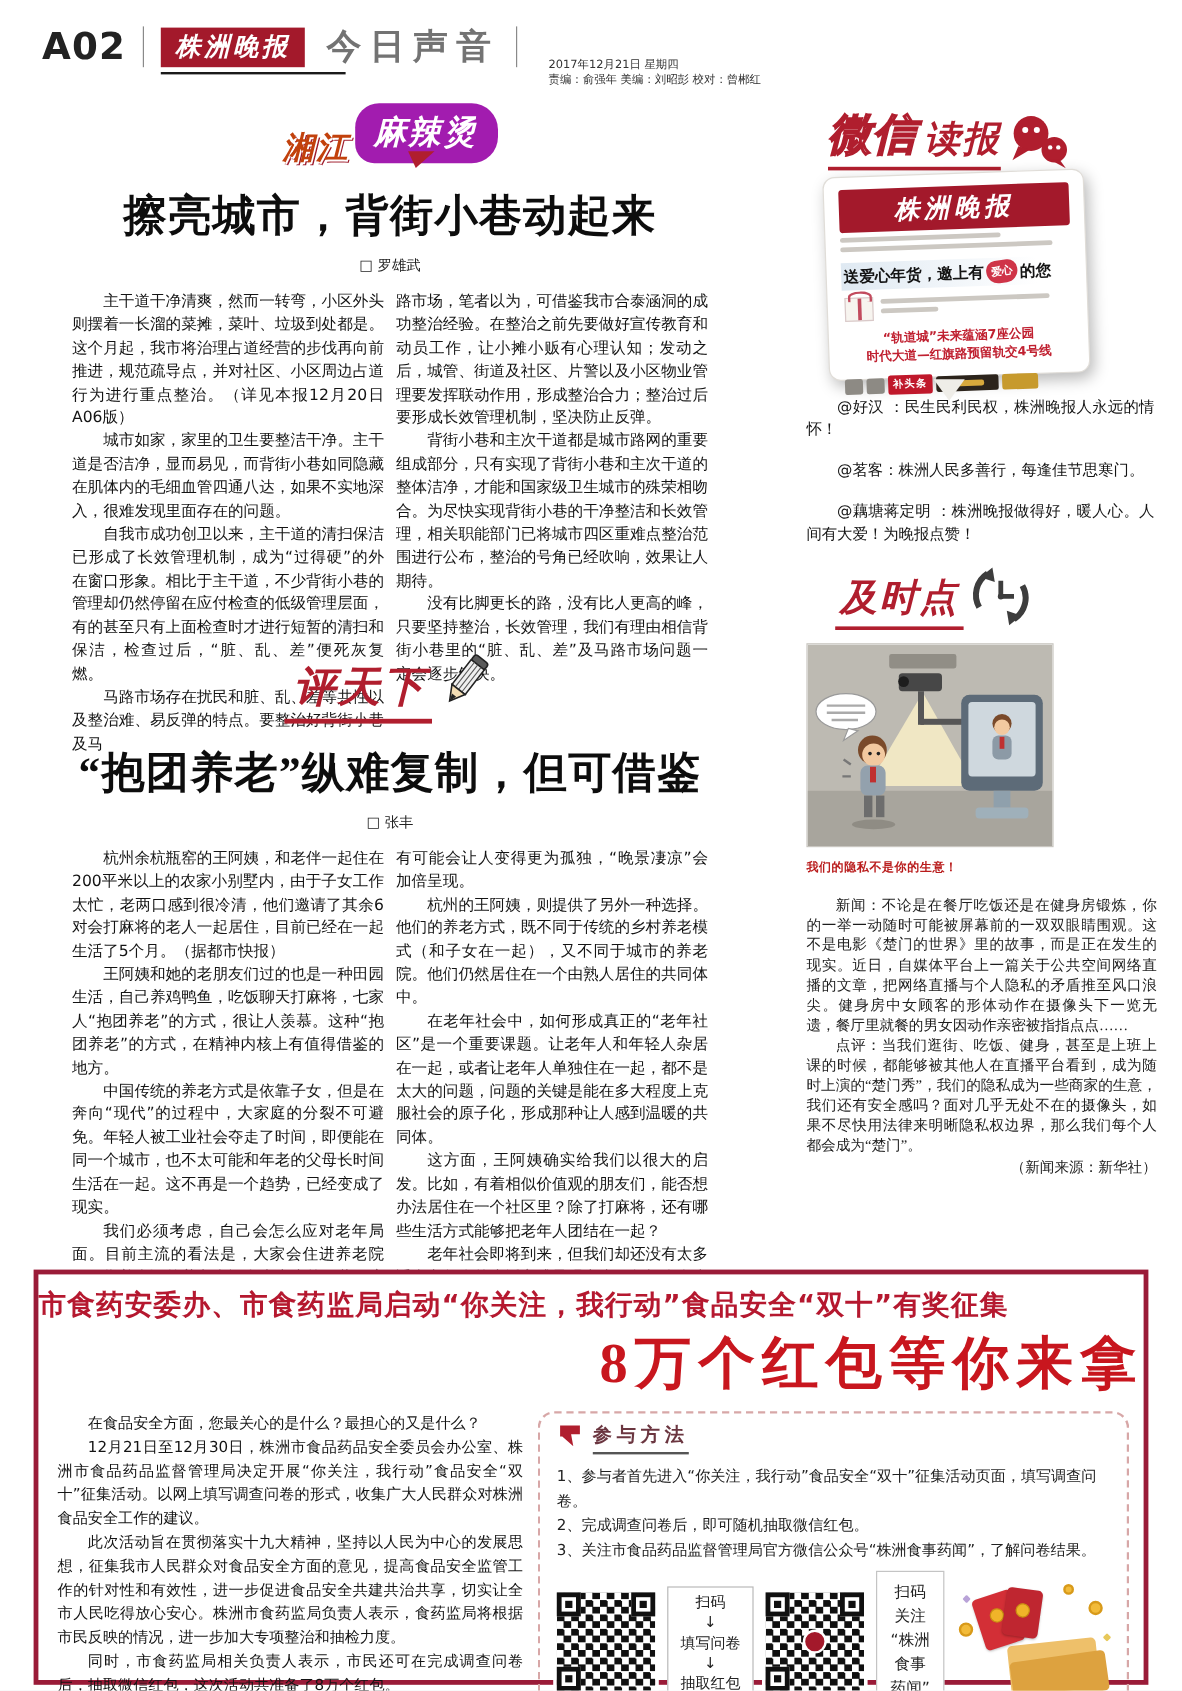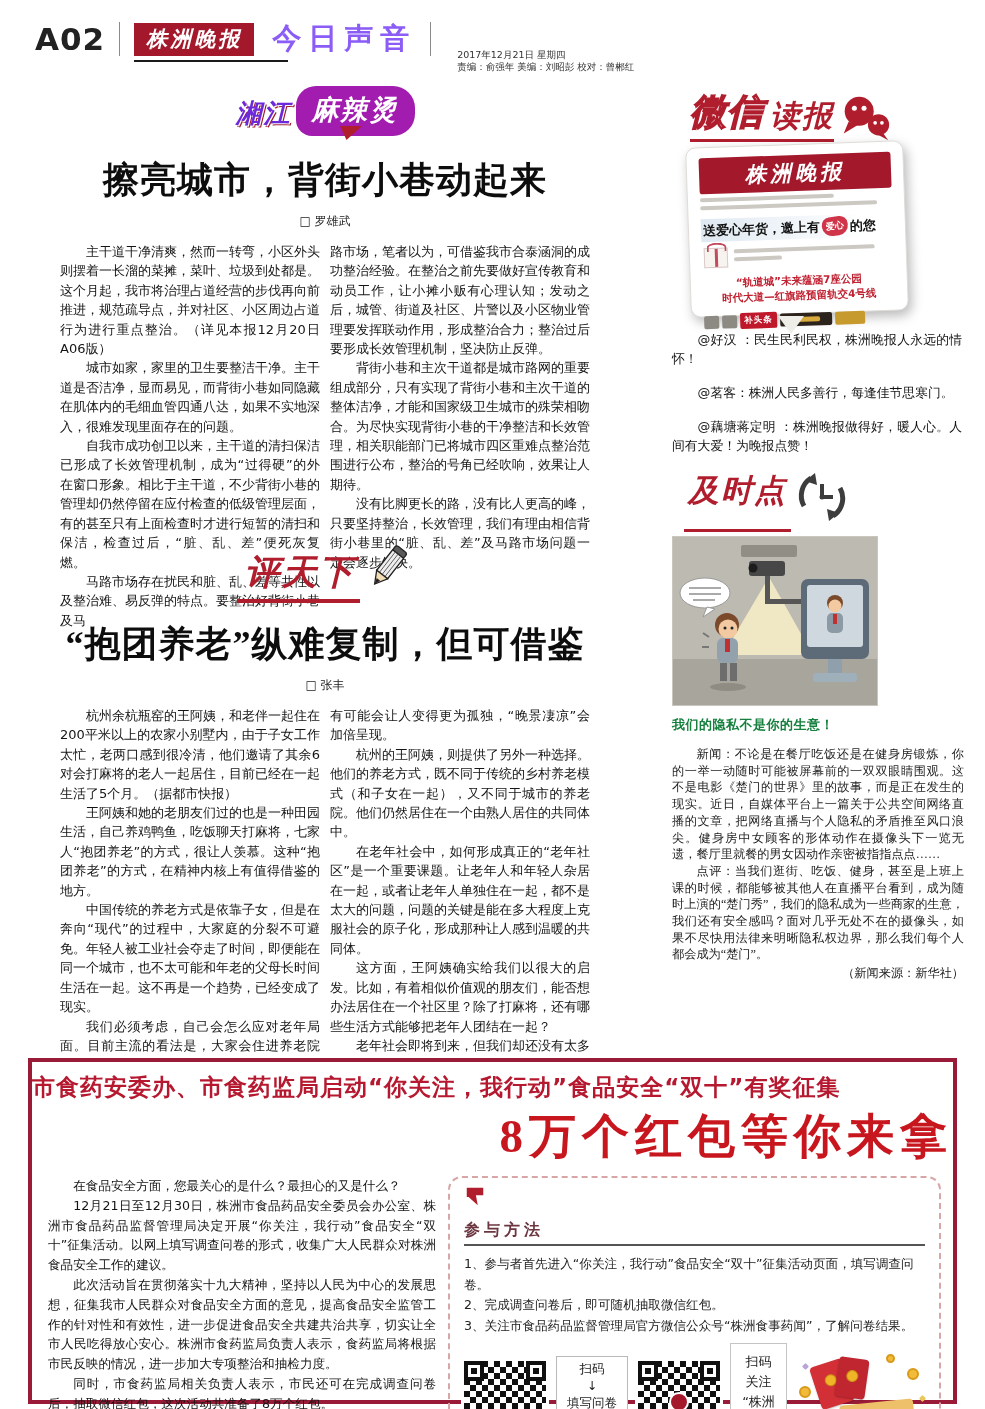--- a/index.html
+++ b/index.html
@@ -5,35 +5,35 @@
   * { margin:0; padding:0; box-sizing:border-box; }
   body { background:#e9e9e9; font-family:"DejaVu Sans","Liberation Sans",sans-serif; }
   .page { position:relative; width:985px; height:1409px; background:#ffffff; margin:0 auto; overflow:hidden; color:#111; }
 
   
   .header { position:absolute; left:35px; top:16px; width:915px; height:46px; display:flex; align-items:center; }
   .pagenum { font-size:31px; font-weight:bold; color:#222; letter-spacing:1px; }
   .vline { width:1px; height:34px; background:#8a8a8a; margin:0 14px; }
   .masthead-logo { position:relative; background:#a3192b; color:#fff; height:33px; padding:0 12px; display:flex; align-items:center; font-weight:900; font-style:italic; font-size:21px; letter-spacing:3px; font-family:"Liberation Serif","DejaVu Serif",serif; }
   .masthead-logo .logo-underline { position:absolute; left:0; bottom:-6px; width:128%; height:2px; background:#1a1a1a; }
-  .section-title { font-size:29px; font-weight:900; letter-spacing:7px; margin-left:18px; color:#8b5cf6; font-family:"Liberation Serif","DejaVu Serif",serif; }
+  .section-title { font-size:29px; font-weight:900; letter-spacing:7px; margin-left:18px; color:#737373; font-family:"Liberation Serif","DejaVu Serif",serif; }
   .dateblock { margin-left:12px; font-size:9.5px; line-height:12.5px; color:#333;margin-top:44px; }
 
   
   .article { position:absolute; left:60px; width:530px; }
   .art-title { text-align:center; font-size:36px; font-weight:900; color:#0d0d0d; letter-spacing:1px; font-family:"Liberation Serif","DejaVu Serif",serif; margin-top:8px; }
   .byline { text-align:center; font-size:12px; color:#222; margin-top:8px; margin-bottom:12px; }
   .cols { display:flex; gap:10px; }
   .col { width:260px; font-size:13px; line-height:19.4px; text-align:justify; color:#141414; }
   .col p { text-indent:2em; margin:0; }
   .col p.no-indent { text-indent:0; }
 
   
   .badge-mala { display:flex; justify-content:center; align-items:flex-start; height:62px; }
-  .mala-prefix { font-size:26px; font-weight:900; font-style:italic; color:#6d28d9; margin-top:10px; letter-spacing:2px; text-shadow:1px 1px 0 #fff, 2px 2px 0 #9e1b2b; }
+  .mala-prefix { font-size:26px; font-weight:900; font-style:italic; color:#c2410c; margin-top:20px; letter-spacing:2px; text-shadow:1px 1px 0 #fff, 2px 2px 0 #9e1b2b; }
   .mala-bubble { position:relative; margin-left:4px; background:#a21caf; color:#fff; font-size:27px; font-weight:900; font-style:italic; letter-spacing:2px; padding:6px 16px 8px; border-radius:20px 22px 22px 16px; }
   .mala-bubble::after { content:""; position:absolute; left:34%; bottom:-15px; border:11px solid transparent; border-top:14px solid #b01e2e; transform:skewX(-18deg); }
 
   
   .badge-ping { display:flex; justify-content:center; align-items:center; height:72px; }
   .ping-text { font-size:35px; font-weight:900; font-style:italic; color:#b01e2e; border-bottom:4px solid #b01e2e; padding:0 4px 3px 8px; letter-spacing:2px; }
   .pencil { margin-left:2px; margin-bottom:14px; }
 
   
   .sidebar { position:absolute; left:660px; top:88px; width:302px; height:955px; }
@@ -58,39 +58,39 @@
   .thumb-strip { display:flex; align-items:center; gap:3px; margin-top:8px; }
   .strip-photo { width:15px; height:13px; background:#8d8a84; border-radius:2px; }
   .strip-red { background:#c0182b; color:#fff; font-size:8.5px; font-weight:900; padding:2px 4px; border-radius:2px; letter-spacing:1px; }
   .strip-dark { width:52px; height:13px; background:#2c241c; border-radius:2px; position:relative; }
   .strip-dark::after { content:""; position:absolute; left:6px; top:4px; width:34px; height:5px; background:#d8a93c; border-radius:2px; }
   .strip-gold { width:30px; height:13px; background:#c79a2d; border-radius:2px; }
 
   .comments { position:absolute; left:12px; top:242px; width:290px; font-size:12.8px; line-height:19px; text-align:justify; color:#141414; }
   .comments p { text-indent:2em; margin:0 0 15px; }
 
-  .timely-head { position:absolute; left:24px; top:382px; display:flex; }
+  .timely-head { position:absolute; left:36px; top:382px; display:flex; align-items:center; }
   .timely-text { font-size:31px; font-weight:900; font-style:italic; color:#b01e2e; border-bottom:3px solid #b01e2e; padding:0 4px 3px; letter-spacing:2px; }
   .clock-icon { margin-left:4px; margin-bottom:4px; }
 
   .cartoon { position:absolute; left:12px; top:448px; width:206px; height:170px; border:1px solid #c9c6c0; }
-  .cartoon-caption { position:absolute; left:12px; top:628px; font-size:13px; font-weight:800; color:#15803d; letter-spacing:.5px; }
+  .cartoon-caption { position:absolute; left:12px; top:628px; font-size:10px; font-weight:800; color:#b91c1c; letter-spacing:.5px; }
   .timely-news { position:absolute; left:12px; top:658px; width:292px; font-size:12.2px; line-height:16.7px; text-align:justify; color:#1d1d1d; font-family:"Liberation Serif","DejaVu Serif",serif; }
   .timely-news p { text-indent:2em; margin:0; }
   .timely-news .source { text-align:right; text-indent:0; margin-top:2px; }
 
   
   .promo { position:absolute; left:28px; top:1058px; width:929px; height:346px; border:4px solid #9a1b38; background:#fff; }
   .promo-kicker { text-align:left; color:#b5182f; font-size:23px; font-weight:900; margin-top:10px; letter-spacing:1px; }
   .promo-title { text-align:right; color:#c8161e; font-size:47px; font-weight:900; letter-spacing:6px; margin-top:2px; font-family:"Liberation Serif","DejaVu Serif",serif; }
   .promo-body { display:flex; padding:8px 12px 0 16px; }
   .promo-left { width:388px; font-size:12.6px; line-height:19.8px; text-align:justify; color:#141414; }
   .promo-left p { text-indent:2em; margin:0; }
   .method { flex:1; margin-left:12px; border:2px dashed #d7a7a7; border-radius:14px; padding:8px 14px 8px; }
-  .method-head { display:flex; gap:8px;flex-direction:column; }
+  .method-head { display:flex; align-items:center; gap:8px; }
   .method-title { font-size:16px; font-weight:900; color:#6b3640; letter-spacing:4px; border-bottom:2px solid #555; padding-bottom:3px; }
   .steps { margin-top:8px; font-size:12.6px; line-height:20.5px; color:#222; }
   .qr-row { display:flex; align-items:center; gap:10px; margin-top:7px; }
   .qr { position:relative; width:82px; height:82px; flex:none; background:repeating-conic-gradient(#101010 0% 25%, #ffffff 0% 50%); background-size:12px 12px; outline:3px solid #fff; }
   .qr .f { position:absolute; width:20px; height:20px; border:4px solid #101010; background:#fff; }
   .qr .f::after { content:""; position:absolute; left:3px; top:3px; width:6px; height:6px; background:#101010; }
   .qr .f.tl { left:0; top:0; } .qr .f.tr { right:0; top:0; } .qr .f.bl { left:0; bottom:0; }
   .qr .qr-logo { position:absolute; left:31px; top:31px; width:20px; height:20px; border-radius:50%; background:#a3192b; border:2px solid #fff; }
   .qr-label { border:1px solid #b9b9b9; background:#fff; padding:3px 10px; font-size:12.5px; line-height:17px; text-align:center; color:#222; }
   .qr-label2 { border:1px solid #c4c4c4; background:#fff; padding:8px 10px; font-size:13px; line-height:20px; text-align:center; color:#222; flex:1; }

